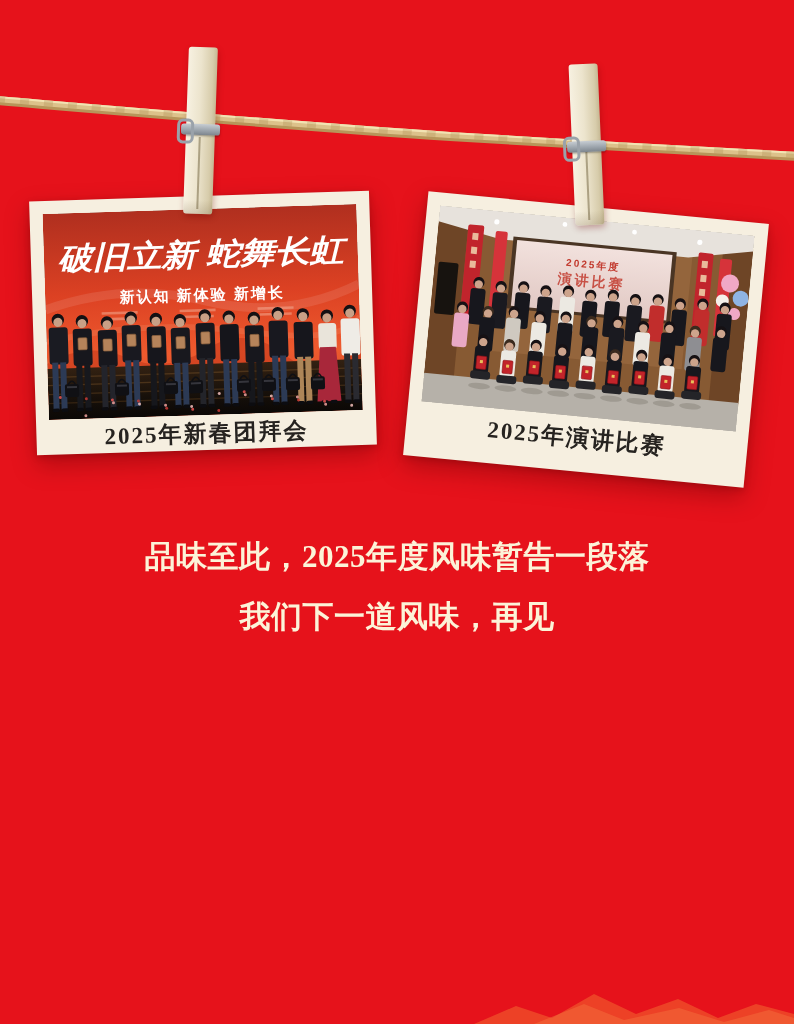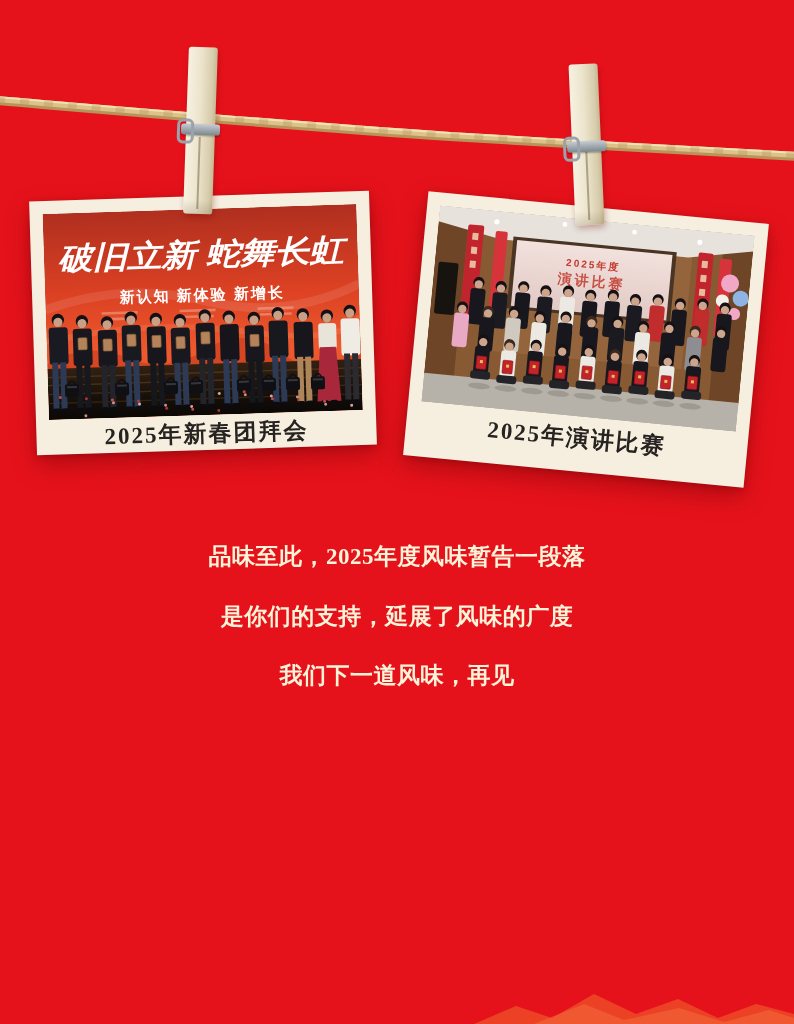--- a/index.html
+++ b/index.html
@@ -37,21 +37,21 @@
   .pin-spring{position:absolute;left:-5px;right:-5px;height:11px;border-radius:3px;
               background:linear-gradient(#c6ccd2 0%,#9aa2aa 60%,#7d858d 100%);
               box-shadow:0 1px 2px rgba(0,0,0,.35);}
   #pin-left .pin-spring{top:46%;}
   #pin-right .pin-spring{top:48%;}
   .pin-spring::before{content:"";position:absolute;left:-4px;top:-5px;width:11px;height:19px;
                       border:3px solid #9aa2aa;border-radius:6px;}
 
   
   .message{position:absolute;left:0;right:0;top:527px;z-index:1;text-align:center;}
-  .message .line{font-size:23px;line-height:59.5px;font-weight:700;color:#fcf3d8;
+  .message .line{font-size:31px;line-height:59.5px;font-weight:700;color:#fcf3d8;
                  letter-spacing:.5px;}
 
   svg text{user-select:none;}
 </style>
 </head>
 <body>
 
 <div class="stage">
 
   <svg class="mountains-svg" width="320" height="42" viewBox="0 0 320 42">
@@ -454,17 +454,16 @@
 
   <div class="pin" id="pin-left">
     <div class="pin-spring"></div>
   </div>
   <div class="pin" id="pin-right">
     <div class="pin-spring"></div>
   </div>
 
   <div class="message">
     <div class="line">品味至此，2025年度风味暂告一段落</div>
-    <div class="line">是你们的支持，延展了风味的广度</div>
     <div class="line">我们下一道风味，再见</div>
   </div>
 
 </div>
 
 </body></html>

